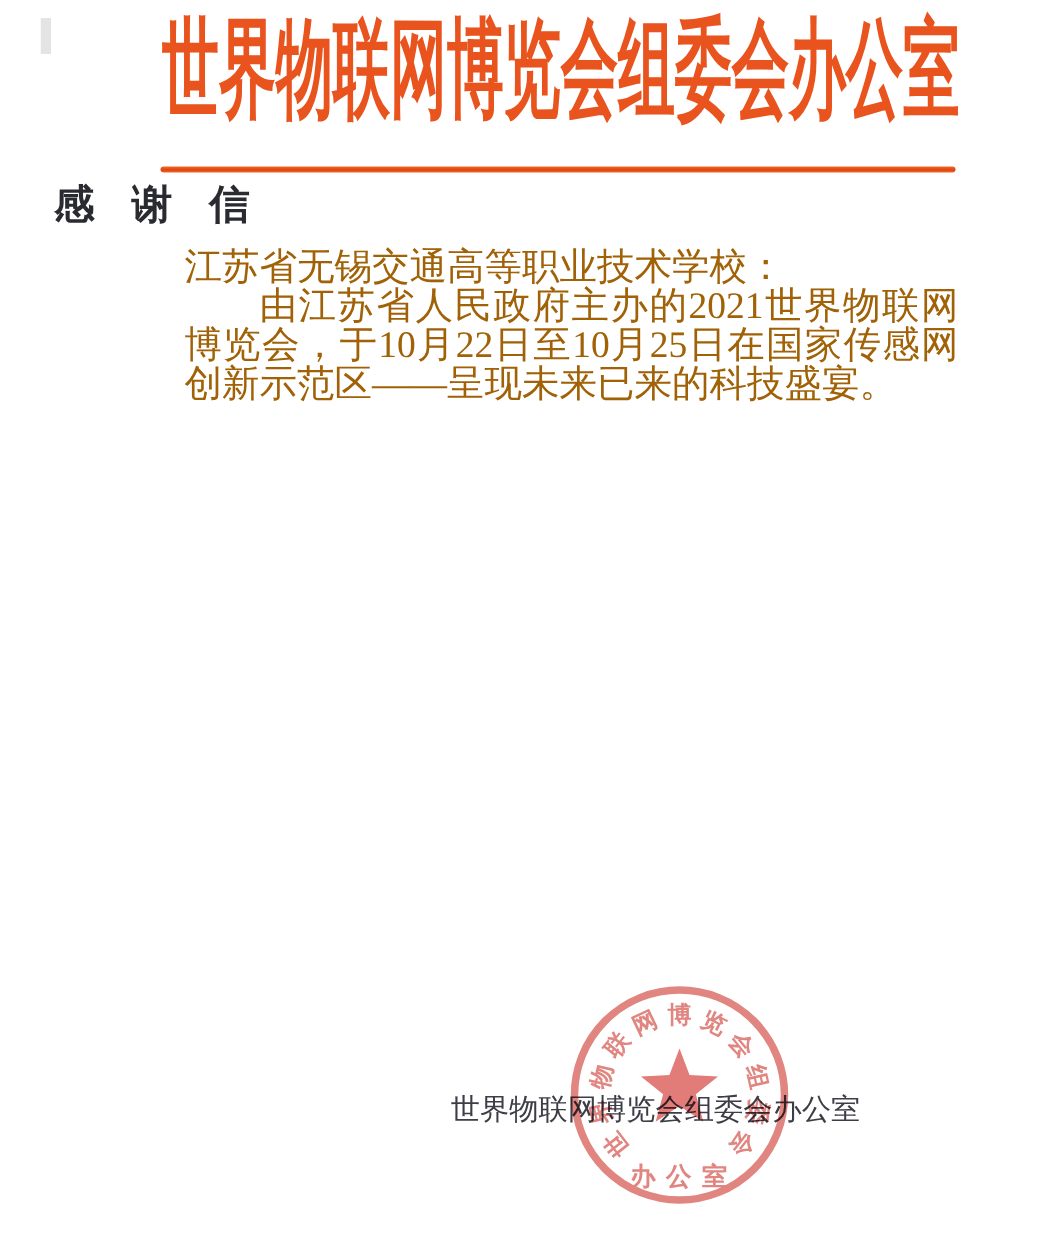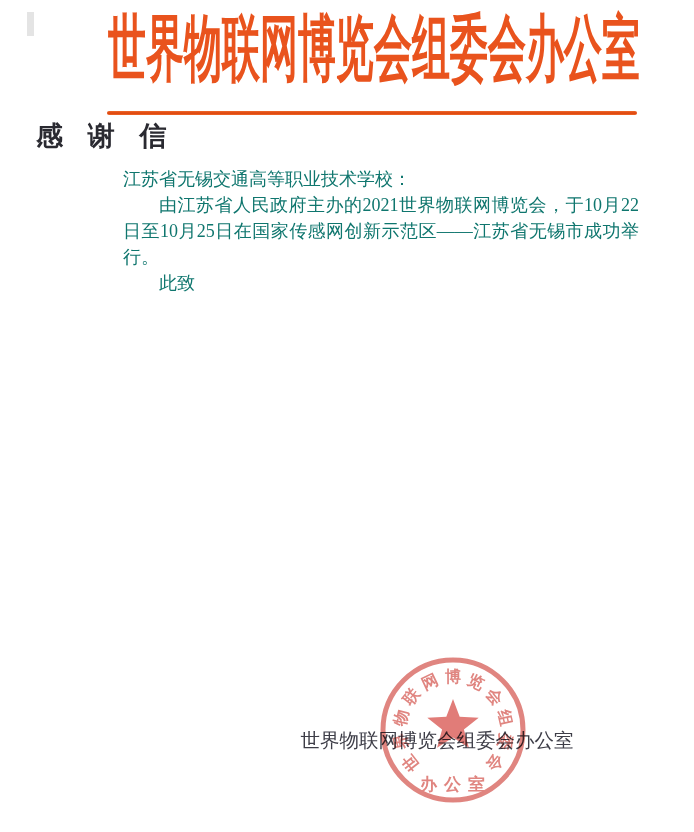--- a/index.html
+++ b/index.html
@@ -33,22 +33,22 @@
     text-align:left;
     font-size:27px; font-weight:bold;
     color:#2a2a31;
     letter-spacing:9px;
     padding-left:9px;
     box-sizing:border-box;
   }
   
   .body {
     position:absolute; top:166px; left:96px; width:516px;
-    font-size:18px; line-height:26px;
-    color:#0f766e;
+    font-size:25px; line-height:26px;
+    color:#a16207;
     text-align:justify;
     text-justify:inter-ideograph;
   }
   .salutation { text-indent:0; }
   .para { text-indent:2em; margin:0; }
   .closing-cizhi { text-indent:2em; }
   .closing-jingli { text-indent:0; margin-left:-4px; }
   
   .signoff {
     position:absolute; top:727px; left:126px; width:568px;
@@ -88,22 +88,21 @@
   <div class="artifact-tr"></div>
 
   <div class="letterhead">世界物联网博览会组委会办公室</div>
 
   <div class="rule"></div>
 
   <div class="letter-title">感 谢 信</div>
 
   <div class="body">
     <div class="salutation">江苏省无锡交通高等职业技术学校：</div>
-    <p class="para">由江苏省人民政府主办的2021世界物联网博览会，于10月22日至10月25日在国家传感网创新示范区——江苏省无锡市成功举行。</p>
-    <div class="closing-cizhi">此致</div>
+    <p class="para">由江苏省人民政府主办的2021世界物联网博览会，于10月22日至10月25日在国家传感网创新示范区——呈现未来已来的科技盛宴。</p>
   </div>
 
   <div class="signoff">
     <div>世界物联网博览会组委会办公室</div>
   </div>
 
   <svg class="seal" viewBox="0 0 180 180">
     <circle cx="90" cy="90" r="70" fill="none" stroke="#d96a64" stroke-width="5"></circle>
     <path transform="translate(90,86)" fill="#db5f5a" d="M0,-27 L6.7,-9.3 L25.7,-8.3 L10.9,3.5 L15.9,21.8 L0,11.4 L-15.9,21.8 L-10.9,3.5 L-25.7,-8.3 L-6.7,-9.3 Z"></path>
     <g font-size="16" text-anchor="middle">

